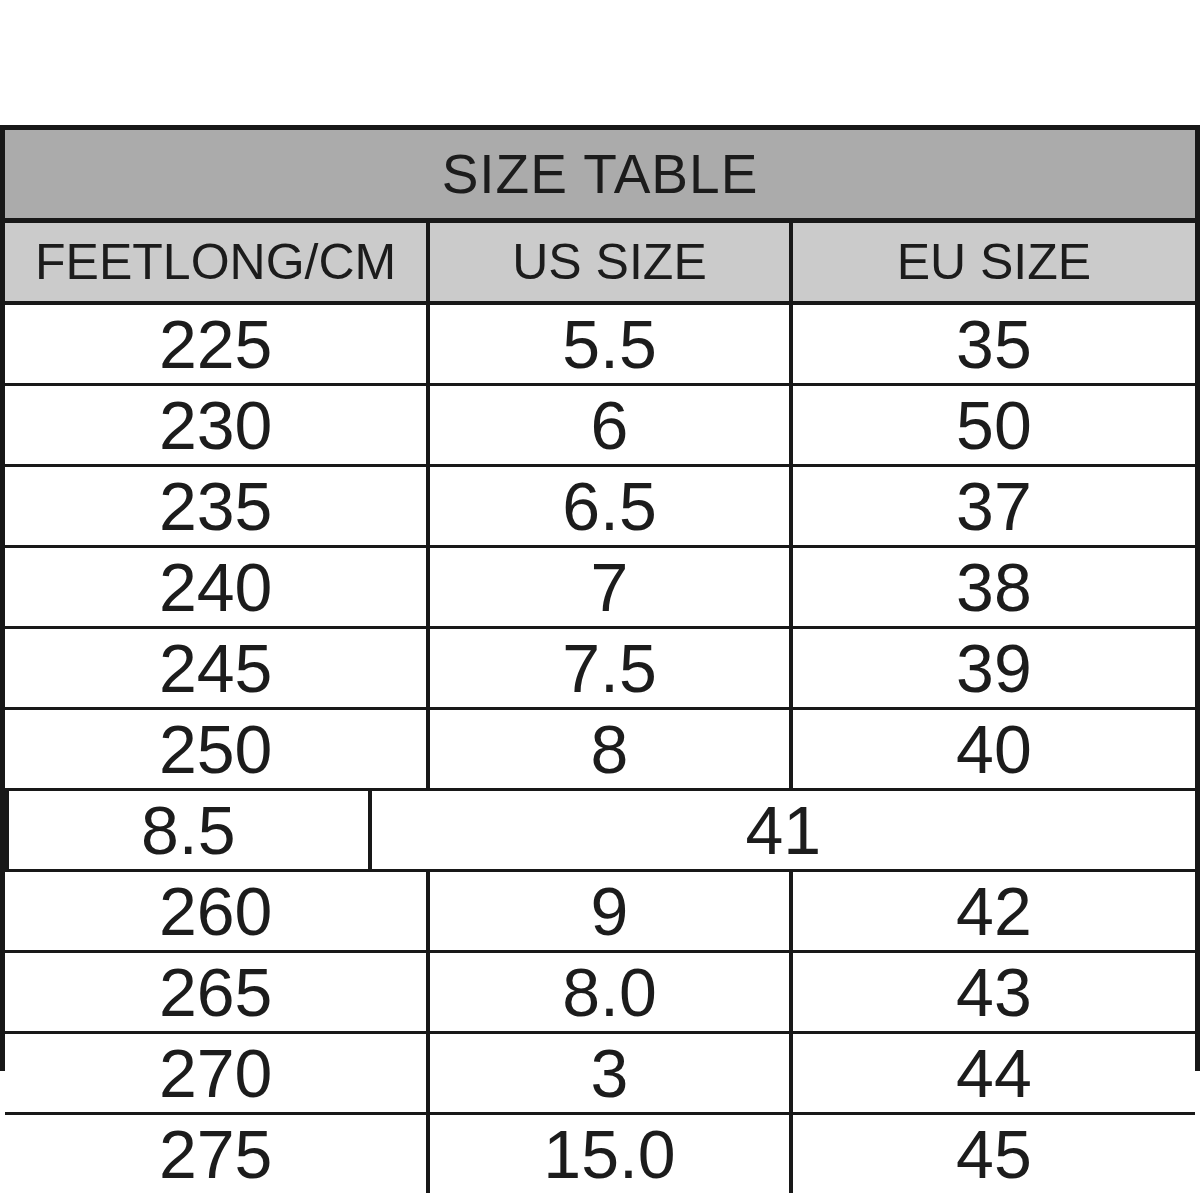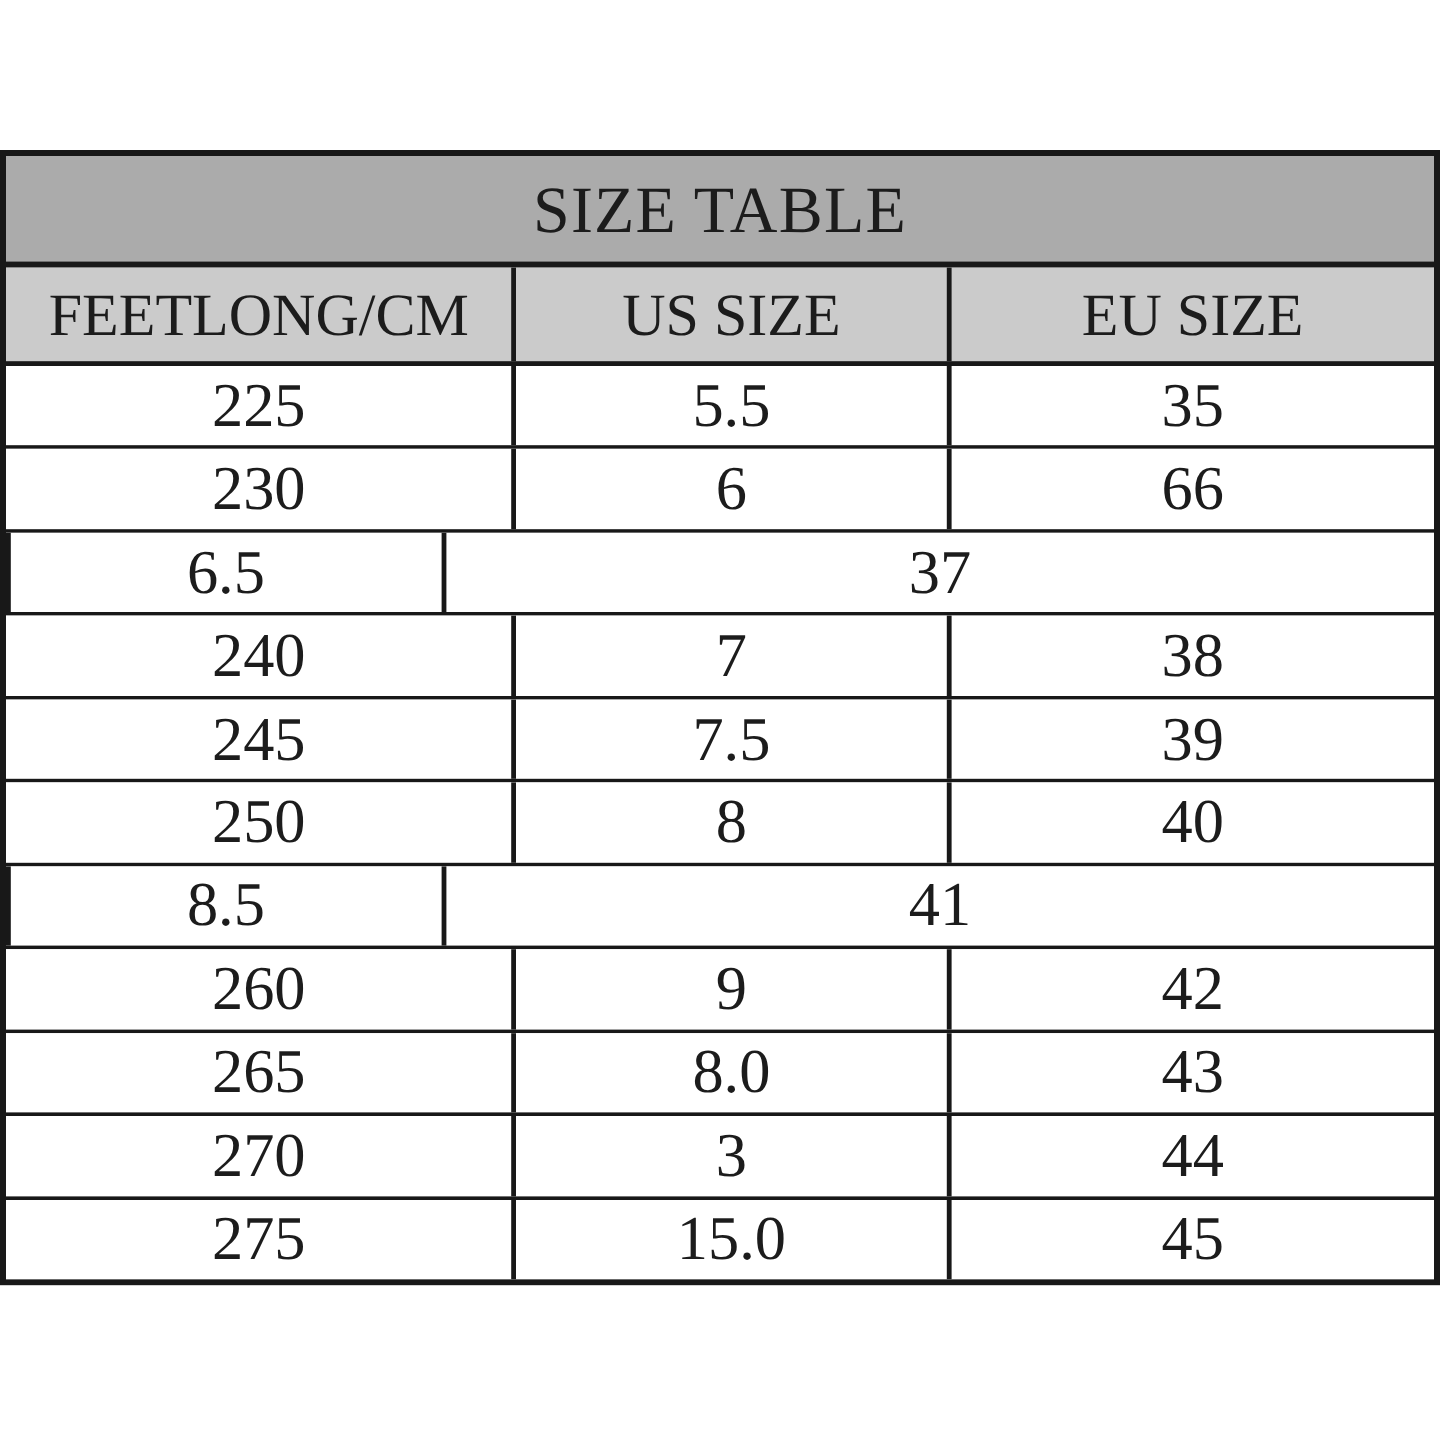--- a/index.html
+++ b/index.html
@@ -2,21 +2,21 @@
 <html style="--title-bg: #ababab; --header-bg: #cbcbcb; --body-bg: #ffffff; --border: #181818; --text: #1c1c1c;"><head>
 <meta charset="utf-8">
 <style>
   :root {
     --title-bg: #ababab;
     --header-bg: #cbcbcb;
     --body-bg: #ffffff;
     --border: #181818;
     --text: #1c1c1c;
   }
-  * { margin: 0; padding: 0; box-sizing: border-box; font-family: Liberation Serif, serif; }
+  * { margin: 0; padding: 0; box-sizing: border-box; }
   html, body {
     width: 1200px; height: 1200px;
     background: #ffffff;
     font-family: "Liberation Sans", "DejaVu Sans", sans-serif;
     color: var(--text);
     position: relative;
     overflow: hidden;
   }
   .size-table {
     position: absolute;
@@ -42,21 +42,21 @@
     background: var(--header-bg);
     border-bottom: 4px solid var(--border);
     display: flex;
     font-size: 50px;
   }
   .row {
     flex: 1 1 auto;
     display: flex;
     background: var(--body-bg);
     border-bottom: 3px solid var(--border);
-    font-size: 52px;
+    font-size: 68px;
   }
   .row:last-child { border-bottom: none; justify-content: center; }
   .cell {
     display: flex;
     align-items: center;
     justify-content: center;
     overflow: hidden;
     white-space: nowrap;
   }
   .c1 { width: 35.4%; }
@@ -80,24 +80,25 @@
 
   <div class="row">
     <div class="cell c1">225</div>
     <div class="cell c2">5.5</div>
     <div class="cell c3">35</div>
   </div>
 
   <div class="row">
     <div class="cell c1">230</div>
     <div class="cell c2">6</div>
-    <div class="cell c3">66</div>
+    <div class="cell c3">50</div>
   </div>
 
   <div class="row">
+    <div class="cell c1">235</div>
     <div class="cell c2">6.5</div>
     <div class="cell c3">37</div>
   </div>
 
   <div class="row">
     <div class="cell c1">240</div>
     <div class="cell c2">7</div>
     <div class="cell c3">38</div>
   </div>
 

